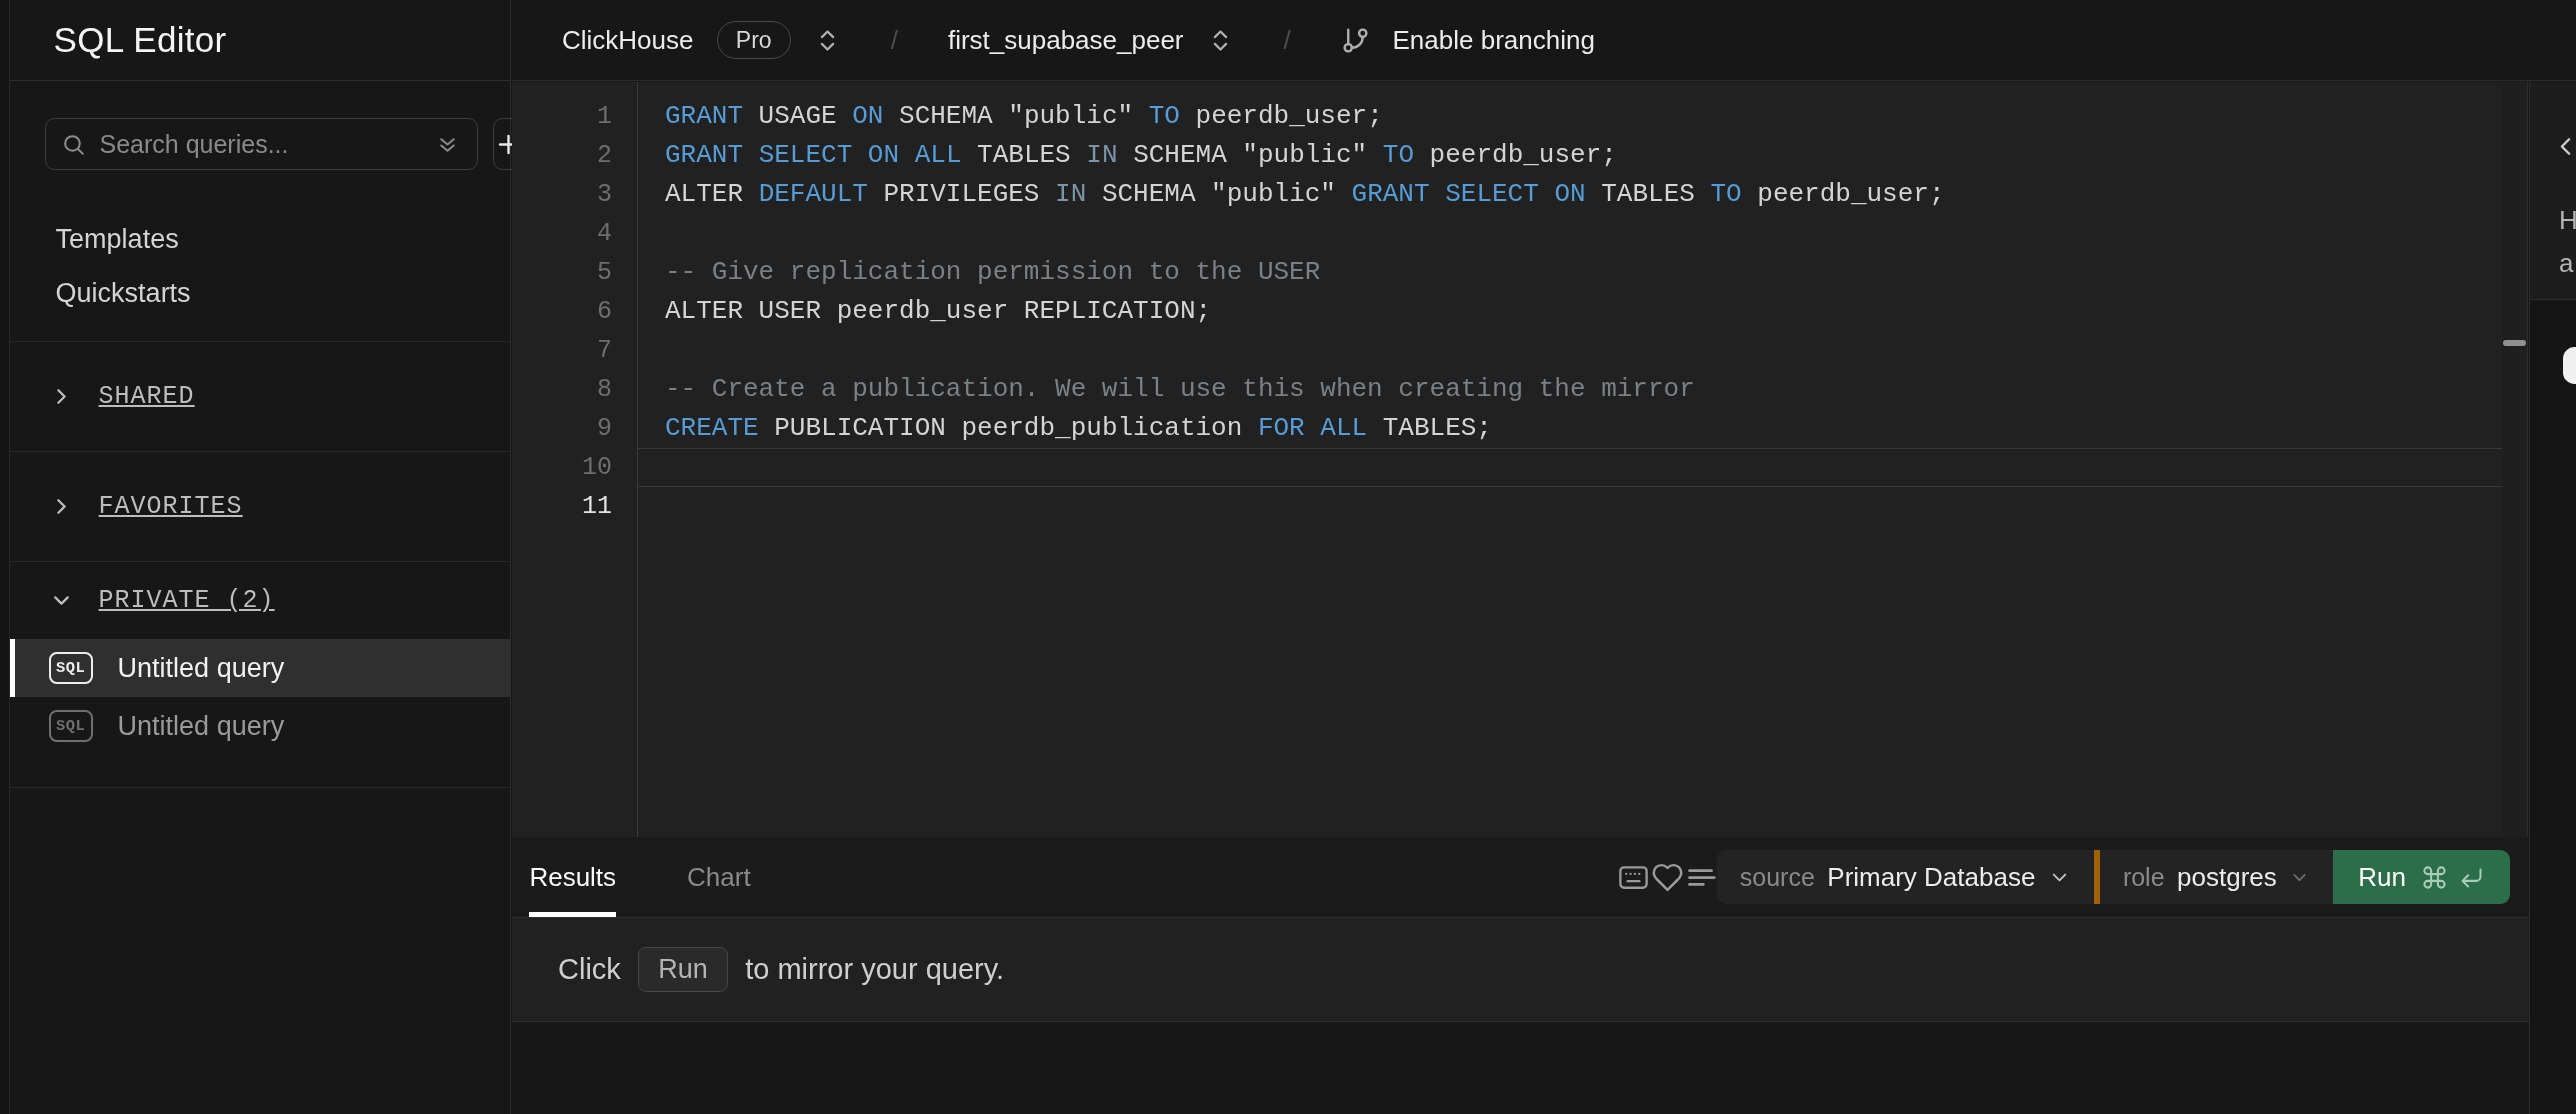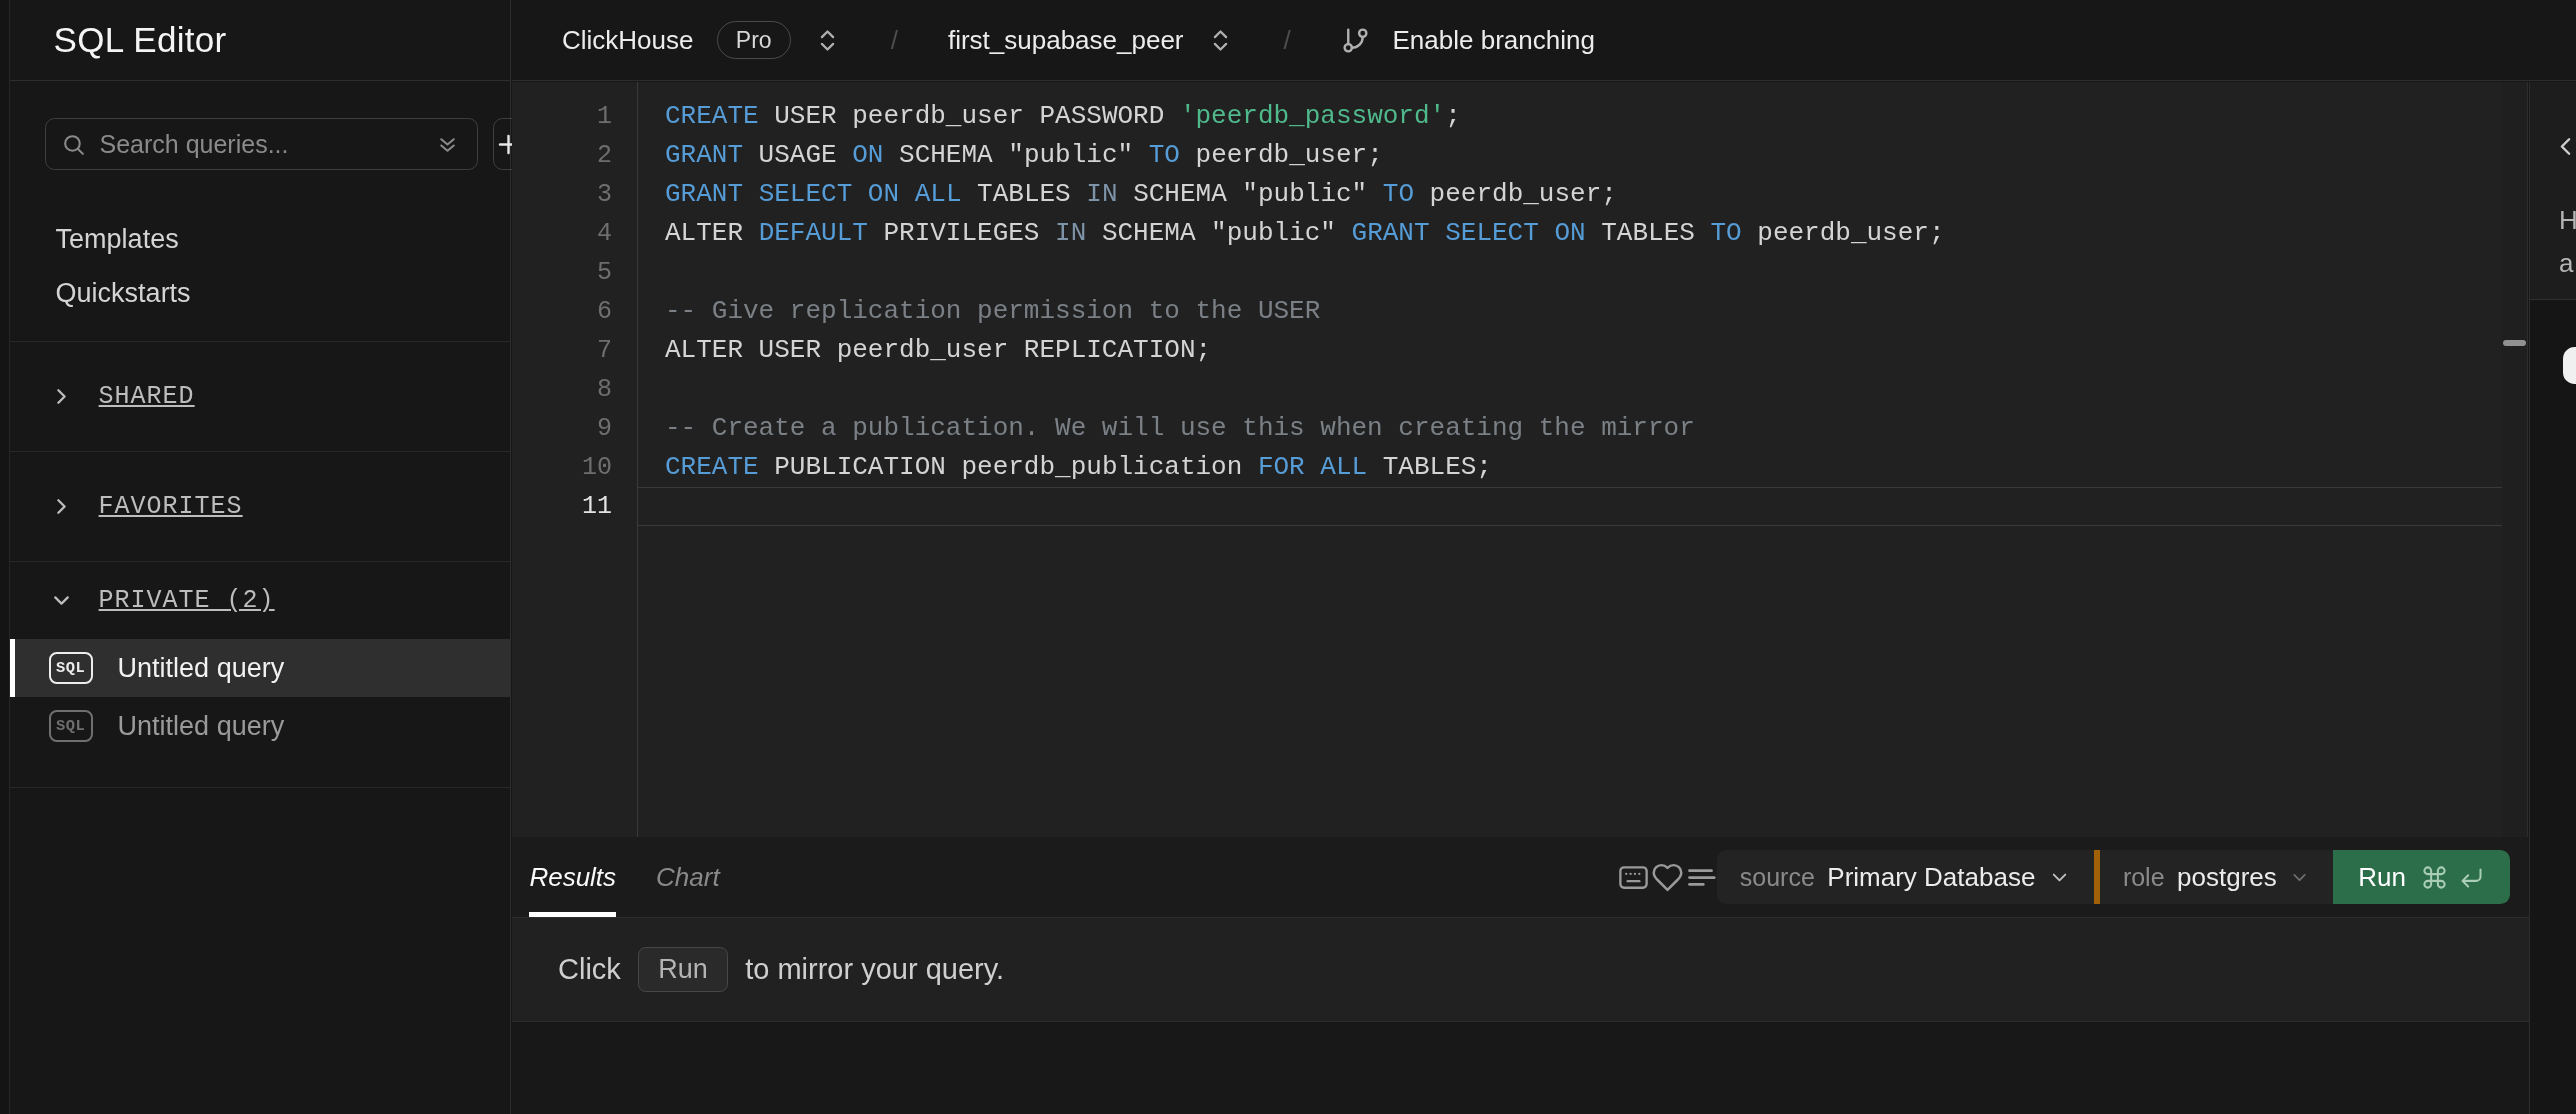--- a/index.html
+++ b/index.html
@@ -82,21 +82,21 @@
   
   .scroll-gutter { position:absolute; left:2502px; top:82px; width:26px; height:755px;
     background:#1f1f1f; border-right:1px solid #2d2d2d; }
   .scroll-thumb { position:absolute; left:1px; top:258px; width:23px; height:5.8px;
     background:#909090; border-radius:2.9px; }
 
   
   .results-panel { position:absolute; left:512px; top:837px; width:2017px; height:278px; }
   .results-toolbar { height:81px; background:#1b1b1b; border-bottom:1px solid #2d2d2d;
     display:flex; align-items:stretch; padding-left:17.4px; }
-  .tabs { display:flex; gap:40px;font-style:italic; }
+  .tabs { display:flex; gap:71px; }
   .tab { display:flex; align-items:center; font-size:26px; color:#8a8a8a;
     position:relative; cursor:pointer; }
   .tab.active { color:#fafafa; }
   .tab.active::after { content:""; position:absolute; left:0; bottom:0; height:4.8px;
     width:100%; background:#ffffff; }
   .toolbar-right { margin-left:auto; display:flex; align-items:center; 
     padding-right:19px; }
   .tool-icon { color:#9a9a9a; cursor:pointer; display:flex; }
   .run-group { display:flex; align-items:stretch; height:54px; border-radius:9.6px;
     overflow:hidden; }
@@ -252,21 +252,20 @@
         <div class="ln">4</div>
         <div class="ln">5</div>
         <div class="ln">6</div>
         <div class="ln">7</div>
         <div class="ln">8</div>
         <div class="ln">9</div>
         <div class="ln">10</div>
         <div class="ln active">11</div>
       </div>
     <div class="code-area" id="code-area">
-        <div class="code-line"><span class="tok-kw">CREATE</span><span class="tok-plain"> USER peerdb_user PASSWORD </span><span class="tok-str">'peerdb_password'</span><span class="tok-plain">;</span></div>
         <div class="code-line"><span class="tok-kw">GRANT</span><span class="tok-plain"> USAGE </span><span class="tok-kw">ON</span><span class="tok-plain"> SCHEMA "public" </span><span class="tok-kw">TO</span><span class="tok-plain"> peerdb_user;</span></div>
         <div class="code-line"><span class="tok-kw">GRANT</span><span class="tok-plain"> </span><span class="tok-kw">SELECT</span><span class="tok-plain"> </span><span class="tok-kw">ON</span><span class="tok-plain"> </span><span class="tok-kw">ALL</span><span class="tok-plain"> TABLES </span><span class="tok-kw2">IN</span><span class="tok-plain"> SCHEMA "public" </span><span class="tok-kw">TO</span><span class="tok-plain"> peerdb_user;</span></div>
         <div class="code-line"><span class="tok-plain">ALTER </span><span class="tok-kw">DEFAULT</span><span class="tok-plain"> PRIVILEGES </span><span class="tok-kw2">IN</span><span class="tok-plain"> SCHEMA "public" </span><span class="tok-kw">GRANT</span><span class="tok-plain"> </span><span class="tok-kw">SELECT</span><span class="tok-plain"> </span><span class="tok-kw">ON</span><span class="tok-plain"> TABLES </span><span class="tok-kw">TO</span><span class="tok-plain"> peerdb_user;</span></div>
         <div class="code-line"></div>
         <div class="code-line"><span class="tok-comment">-- Give replication permission to the USER</span></div>
         <div class="code-line"><span class="tok-plain">ALTER USER peerdb_user REPLICATION;</span></div>
         <div class="code-line"></div>
         <div class="code-line"><span class="tok-comment">-- Create a publication. We will use this when creating the mirror</span></div>
         <div class="code-line"><span class="tok-kw">CREATE</span><span class="tok-plain"> PUBLICATION peerdb_publication </span><span class="tok-kw">FOR</span><span class="tok-plain"> </span><span class="tok-kw">ALL</span><span class="tok-plain"> TABLES;</span></div>
         <div class="code-line active"></div>

